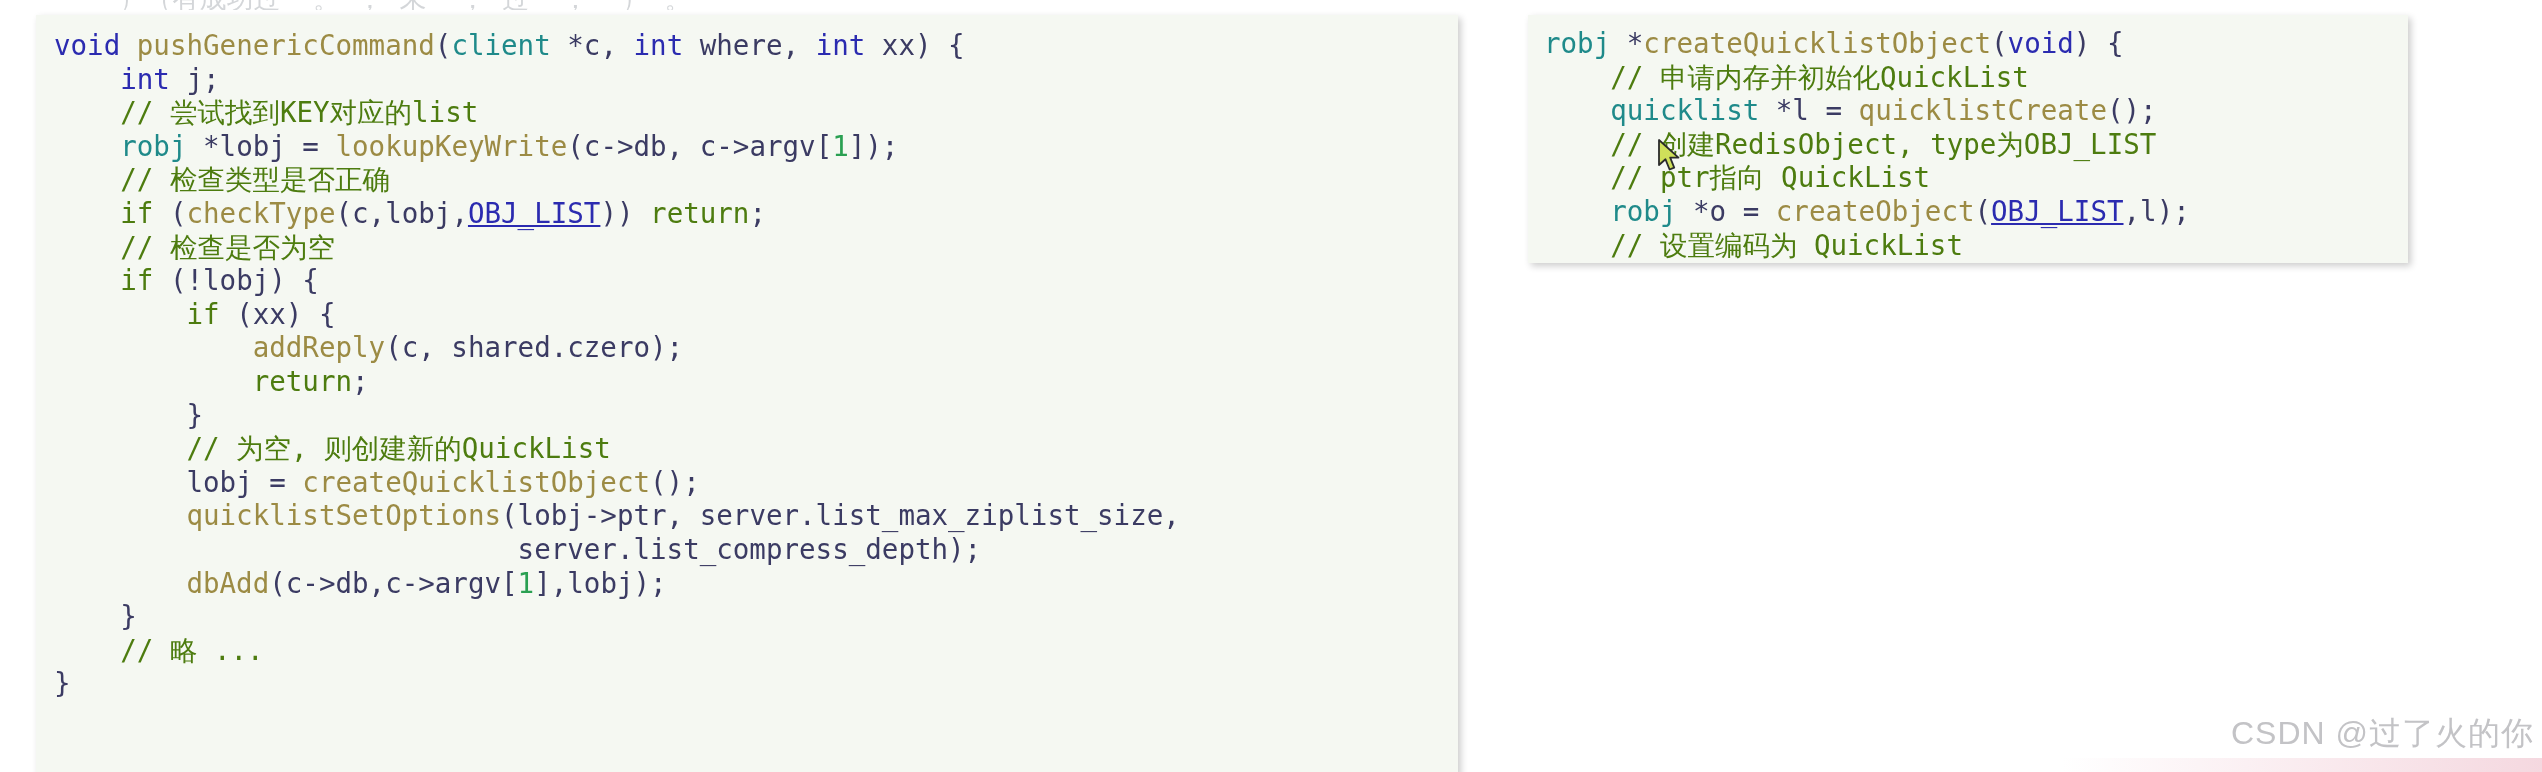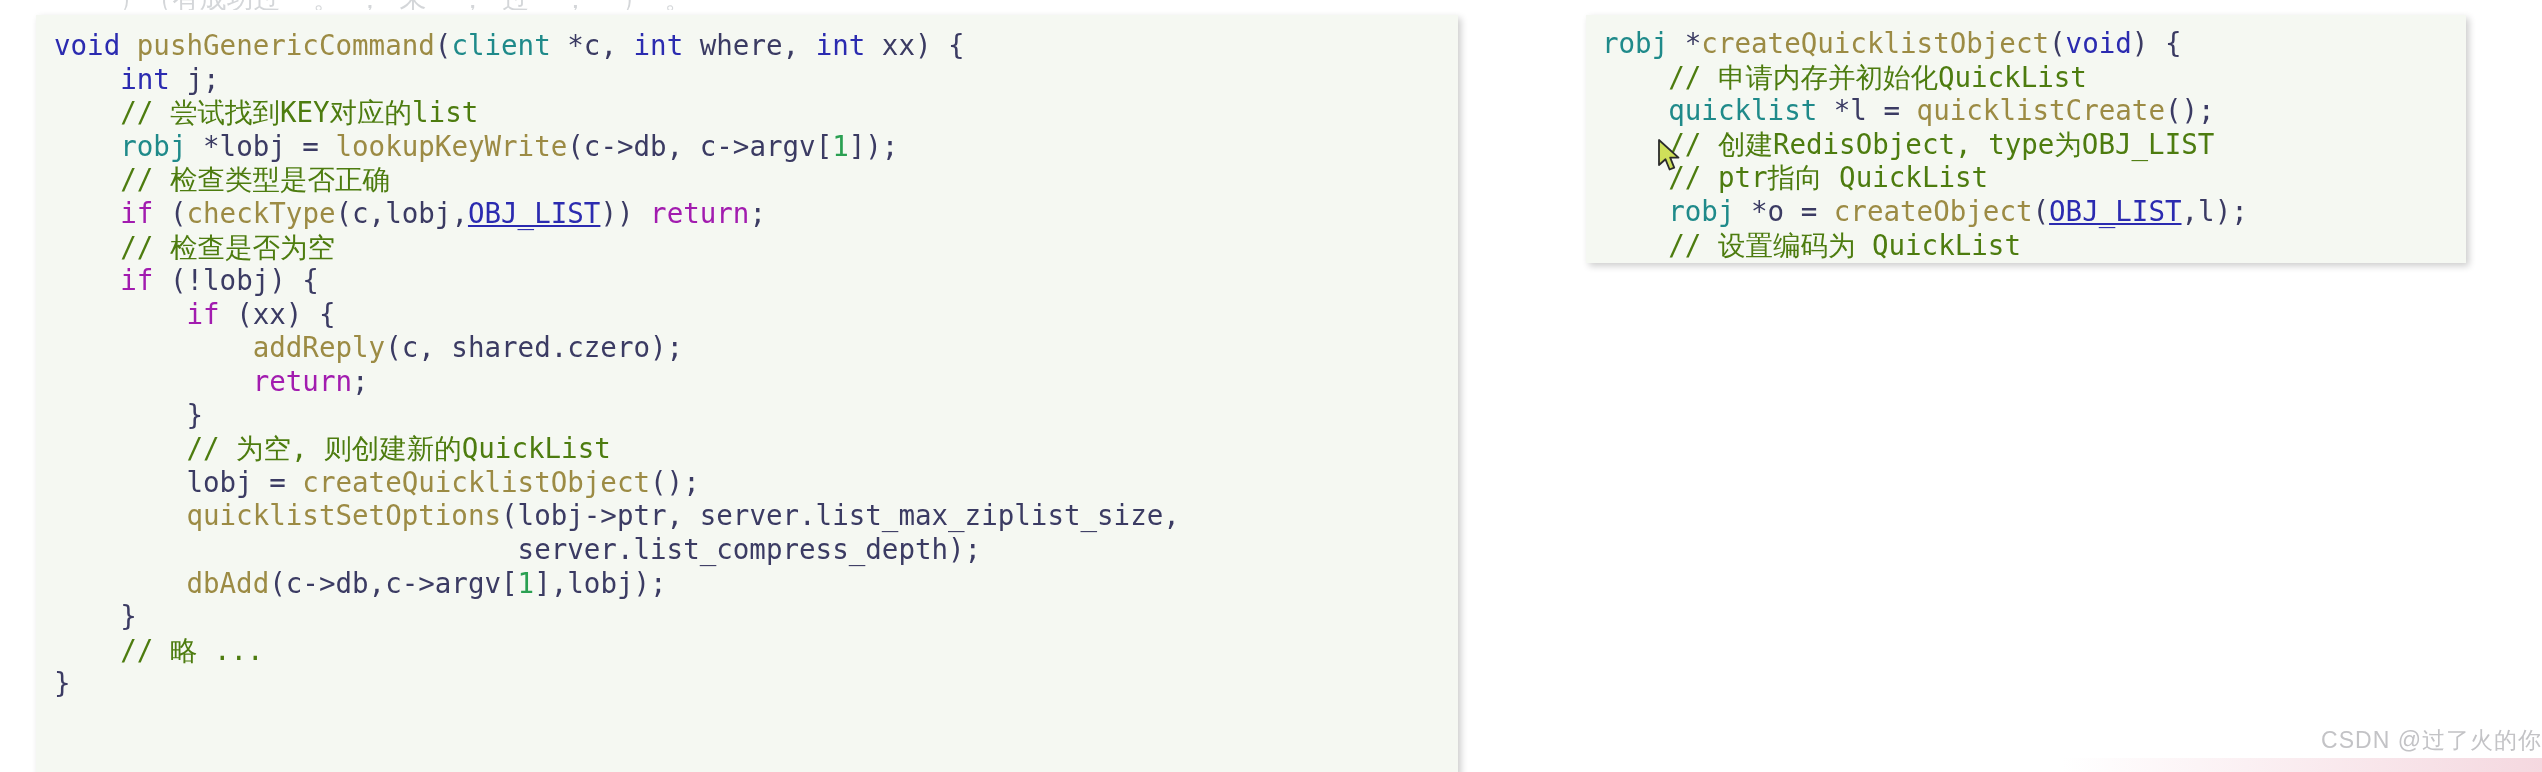--- a/index.html
+++ b/index.html
@@ -41,42 +41,42 @@
     box-sizing: border-box;
     overflow: hidden;
   }
   #panel-left {
     left: 36px;
     top: 15px;
     width: 1422px;
     height: 760px;
   }
   #panel-right {
-    left: 1586px;
+    left: 1528px;
     top: 15px;
     width: 880px;
     height: 248px;
   }
 
   .code-body {
     padding: 14px 14px 0 18px;
     white-space: pre;
     font-family: "DejaVu Sans Mono", "Liberation Mono", monospace;
     font-size: 27.5px;
     line-height: 33.6px;
     letter-spacing: 0px;
     color: #33335c;
     -webkit-font-smoothing: antialiased;
   }
   #panel-right .code-body { padding-top: 12px; padding-left: 16px; }
 
   .ln { display: block; height: 33.6px; }
 
   
-  .kw   { color: #a21caf; }          
+  .kw   { color: #4d7c0f; }          
   .kw2  { color: #2b2bb0; }          
   .typ  { color: #1f8a8a; }          
   .fn   { color: #9c8b44; }          
   .cmt  { color: #4d7c0f; }          
   .cst  { color: #2b2bb0; text-decoration: underline; }          
   .num  { color: #2aa052; }          
   .pl   { color: #3b3b63; }          
 
   
   #mouse-cursor {
@@ -84,25 +84,25 @@
     left: 1657px;
     top: 139px;
     width: 26px;
     height: 34px;
     pointer-events: none;
   }
 
   
   #watermark {
     position: absolute;
-    right: 0;
+    right: 8px;
     bottom: 16px;
     color: #c3c3c6;
     font-family: "Liberation Sans", sans-serif;
-    font-size: 23px;
+    font-size: 32px;
     letter-spacing: 1px;
     white-space: nowrap;
     margin-top: 44px;
   }
   
   #bottom-band {
     position: absolute;
     right: 0;
     bottom: 0;
     width: 480px;

